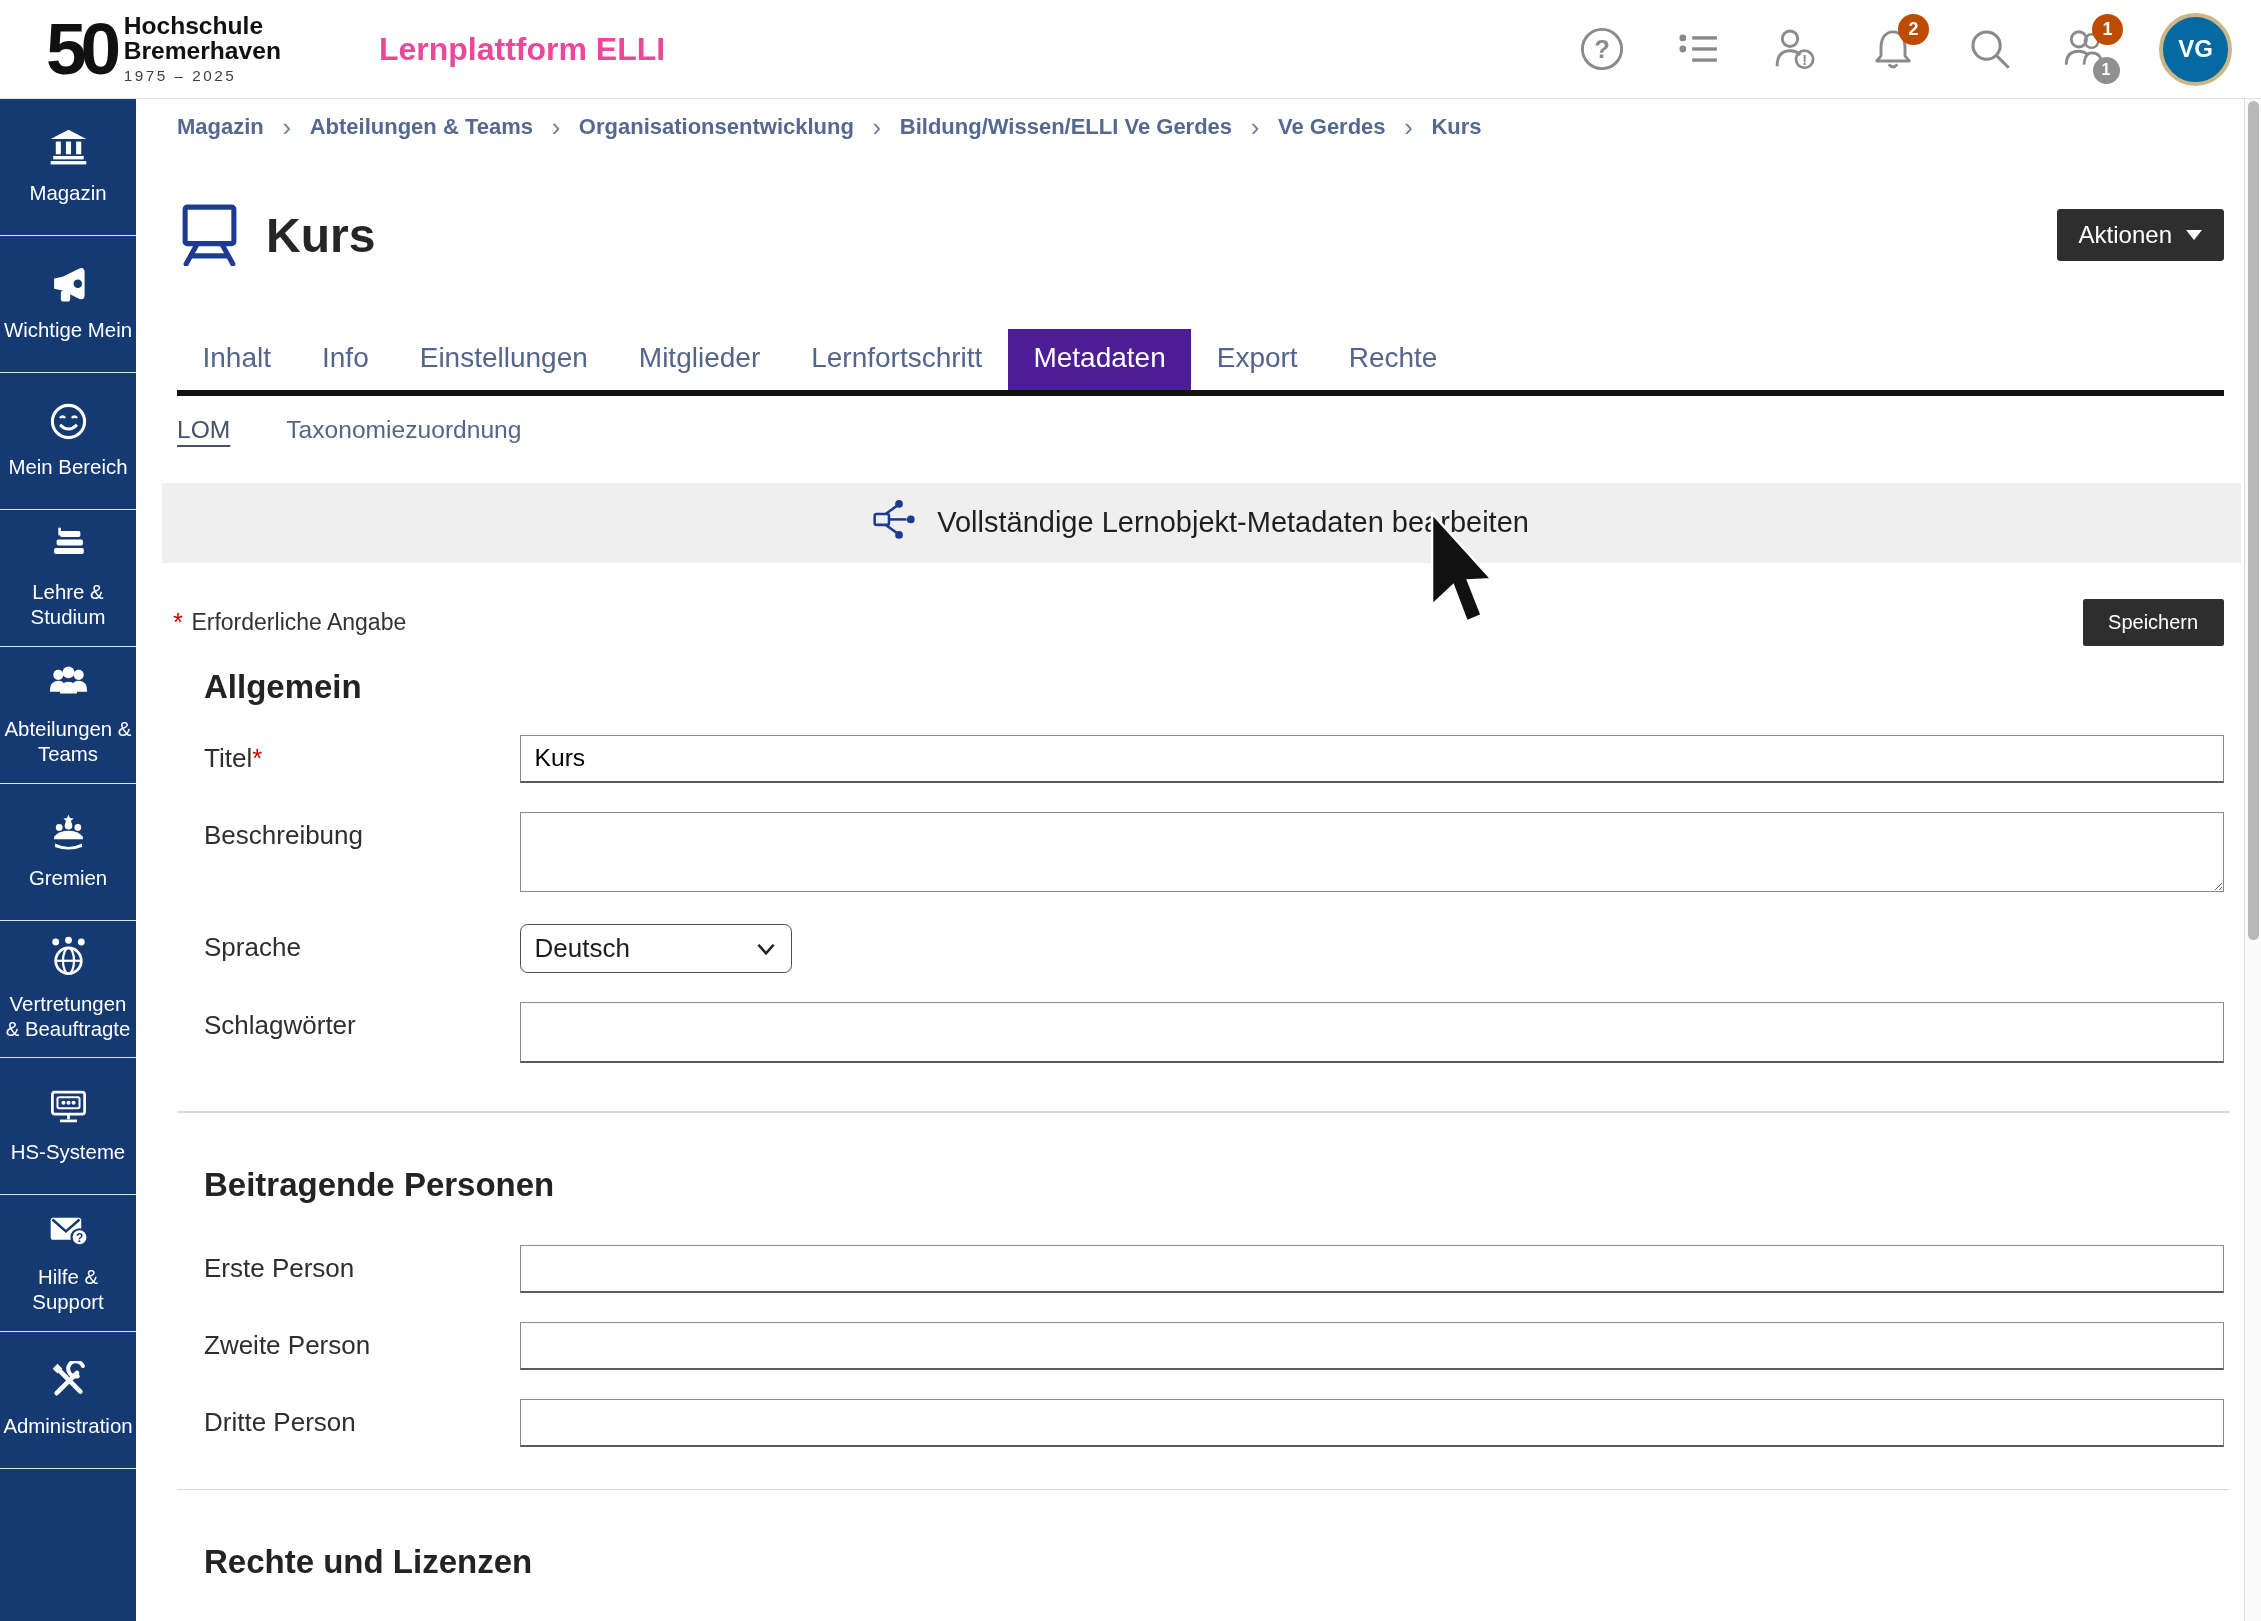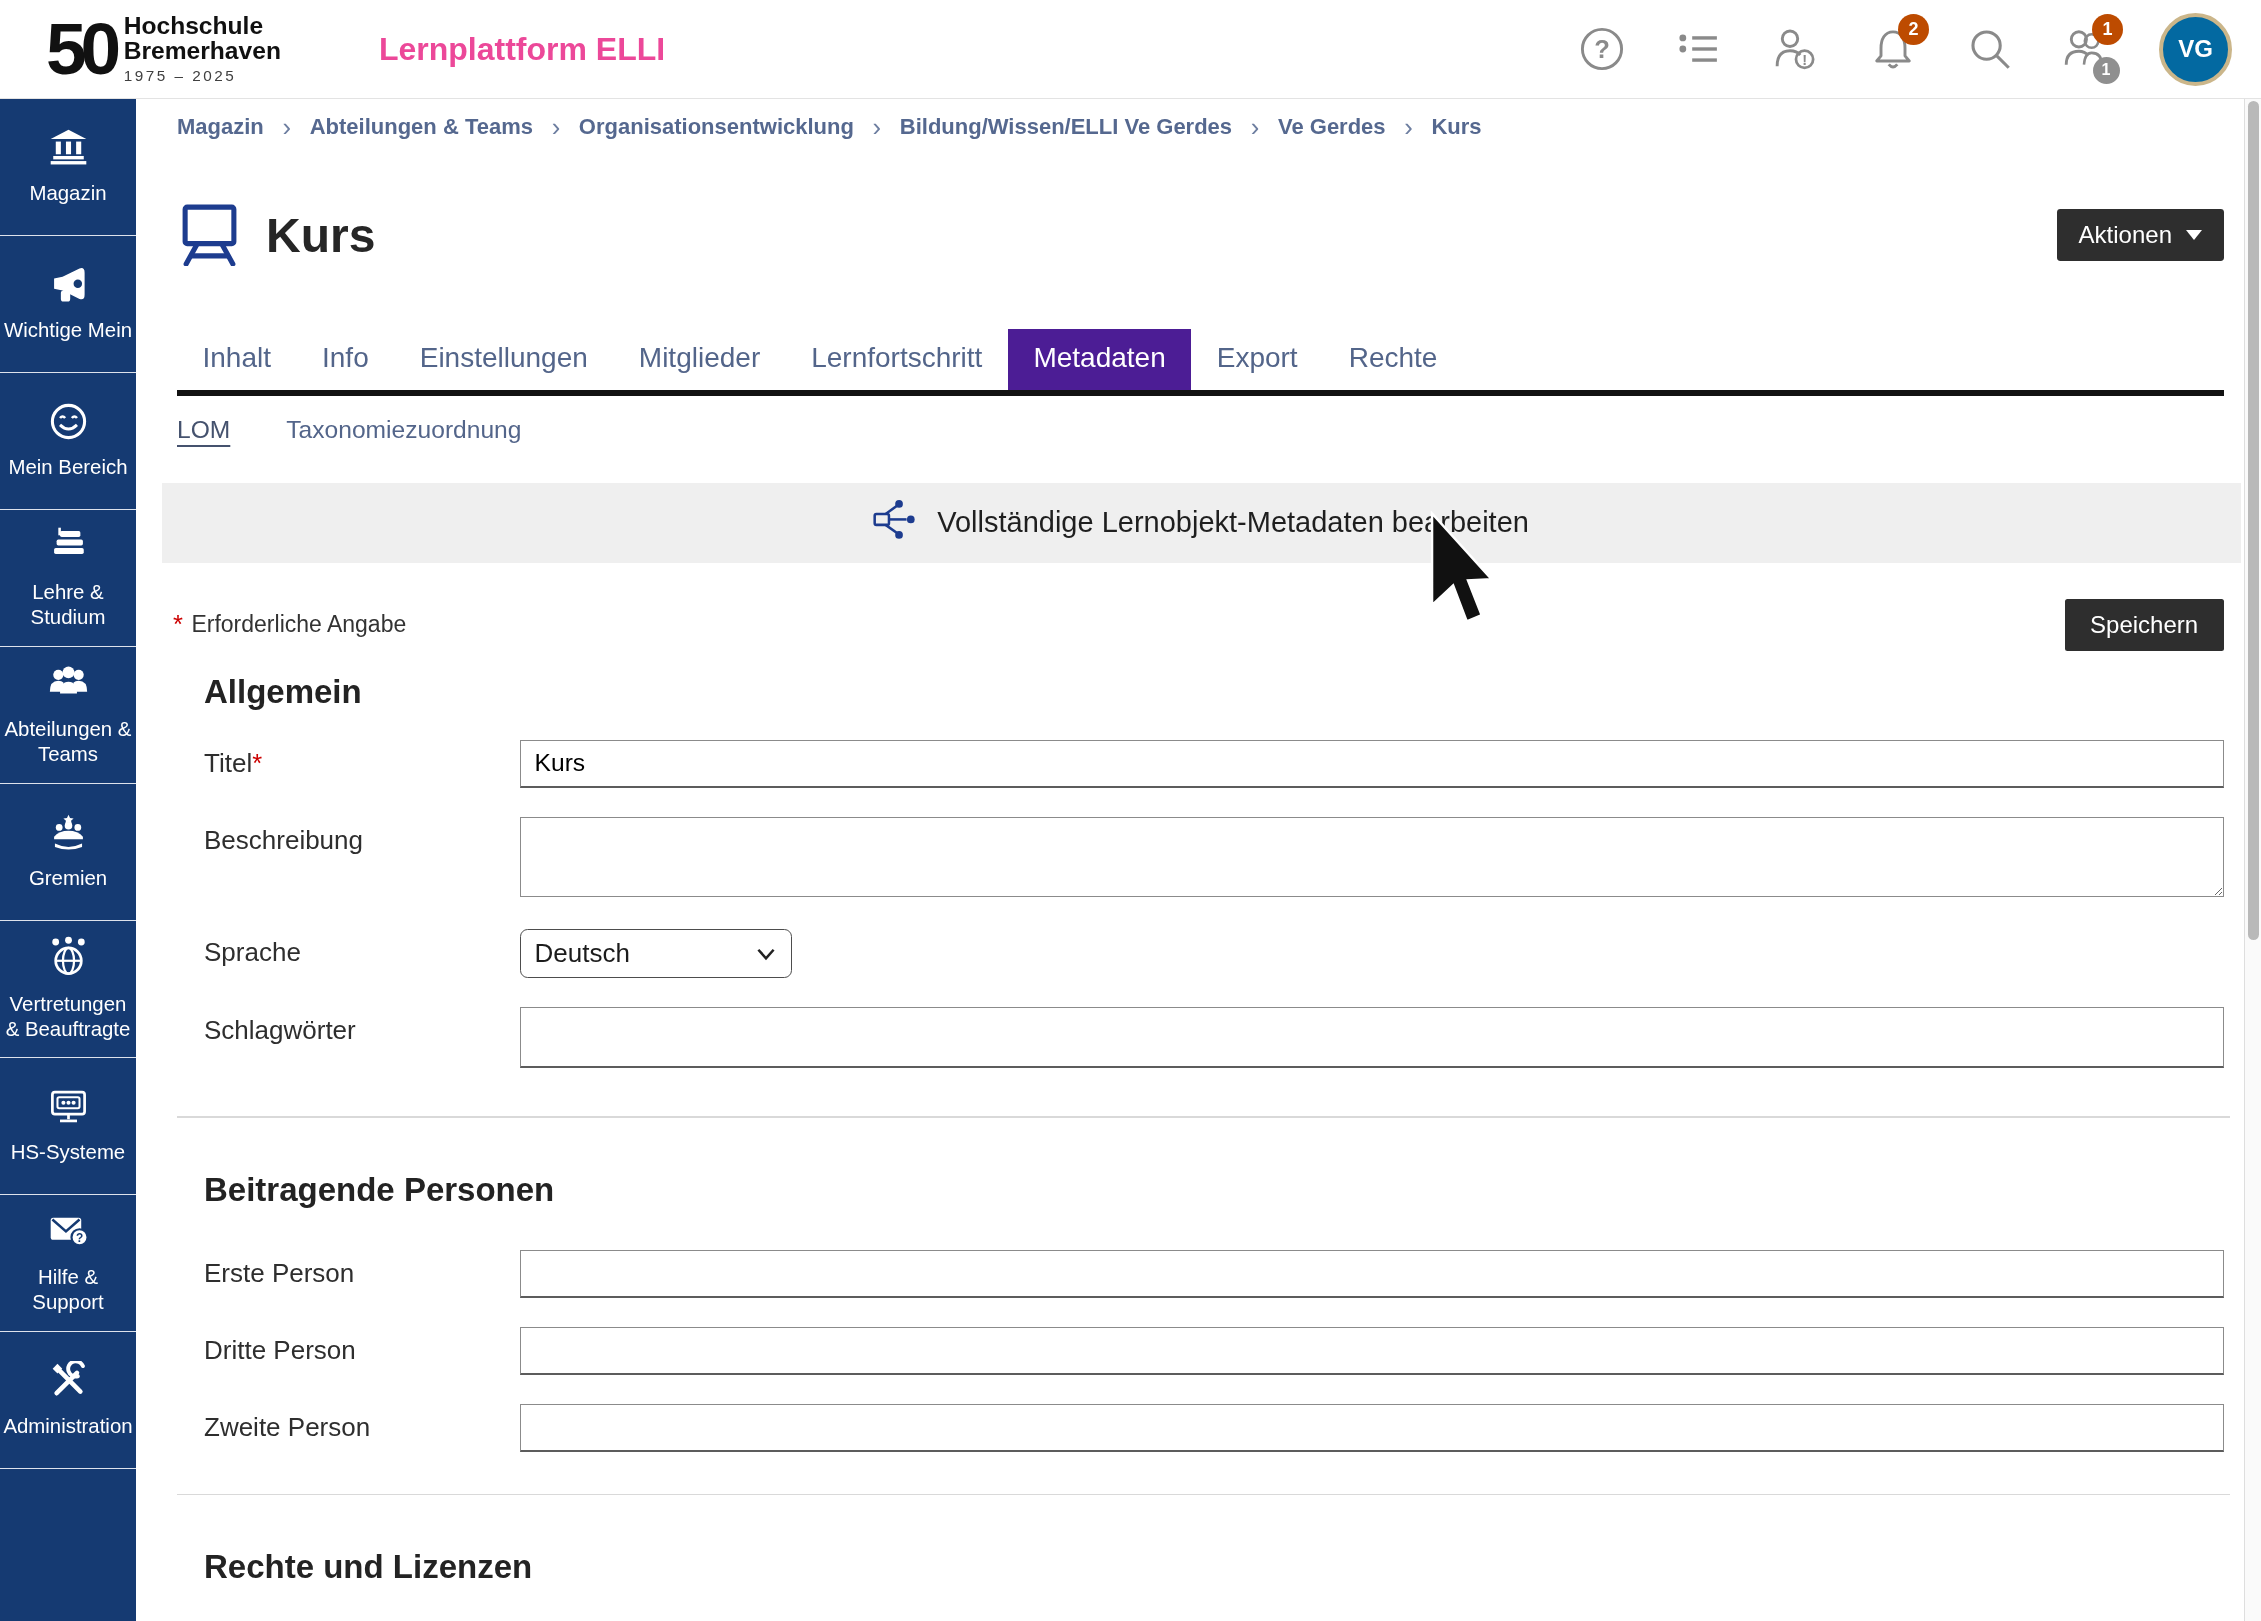--- a/index.html
+++ b/index.html
@@ -60,21 +60,21 @@
   .subtabs{display:flex;gap:56px;margin:20.4px 20.4px 0 41px;font-size:24.6px;color:#53658a;}
   .subtab{cursor:pointer;}
   .subtab.active{color:#45526e;text-decoration:underline;text-underline-offset:6.8px;}
 
   .banner{margin:39px 3.4px 0 25.5px;height:80px;background:#efefef;display:flex;align-items:center;
     justify-content:center;gap:22px;font-size:29px;color:#1f1f1f;cursor:pointer;}
 
   .required-row{display:flex;align-items:center;margin:36px 20.4px 0 37px;font-size:23px;color:#333;}
   .req-star{color:#cc0000;font-size:25.5px;margin-right:8.5px;}
   .save-btn{margin-left:auto;background:#2e2e2e;color:#fff;border:none;font-family:inherit;
-    font-size:24px;padding:12px 25.5px;border-radius:2.5px;cursor:pointer;}
+    font-size:20px;padding:12px 25.5px;border-radius:2.5px;cursor:pointer;}
 
   .section-heading{font-size:33px;font-weight:700;color:#232323;margin:22px 20.4px 0 68px;}
   .form-row{display:flex;align-items:flex-start;margin:29px 20.4px 0 68px;}
   .form-label{width:316px;flex-shrink:0;font-size:26px;color:#2e2e2e;padding-top:8.5px;}
   .form-control{flex:1;}
   .ti{width:100%;box-sizing:border-box;border:1.7px solid #8b8b8b;border-bottom:2.5px solid #5c5c5c;
     background:#fff;font-family:inherit;font-size:24.6px;padding:5.1px 13.6px;}
   input.ti{height:48px;}
   input.ti.tall{height:61px;}
   textarea.ti{height:80px;resize:vertical;border-bottom:1.7px solid #8b8b8b;}
@@ -394,28 +394,28 @@
     <h2 class="section-heading gap-lg">Beitragende Personen</h2>
 
     <div class="form-row" style="margin-top:41px;">
       <div class="form-label">Erste Person</div>
       <div class="form-control">
         <input class="ti" type="text" value="" style="">
       </div>
     </div>
 
     <div class="form-row">
+      <div class="form-label">Zweite Person</div>
+      <div class="form-control">
+        <input class="ti" type="text" value="" style="">
+      </div>
+    </div>
+
+    <div class="form-row">
       <div class="form-label">Dritte Person</div>
-      <div class="form-control">
-        <input class="ti" type="text" value="" style="">
-      </div>
-    </div>
-
-    <div class="form-row">
-      <div class="form-label">Zweite Person</div>
       <div class="form-control">
         <input class="ti" type="text" value="" style="">
       </div>
     </div>
 
     <div class="divider" style="margin-top:42px;"></div>
 
     <h2 class="section-heading gap-lg">Rechte und Lizenzen</h2>
 
   </main>

